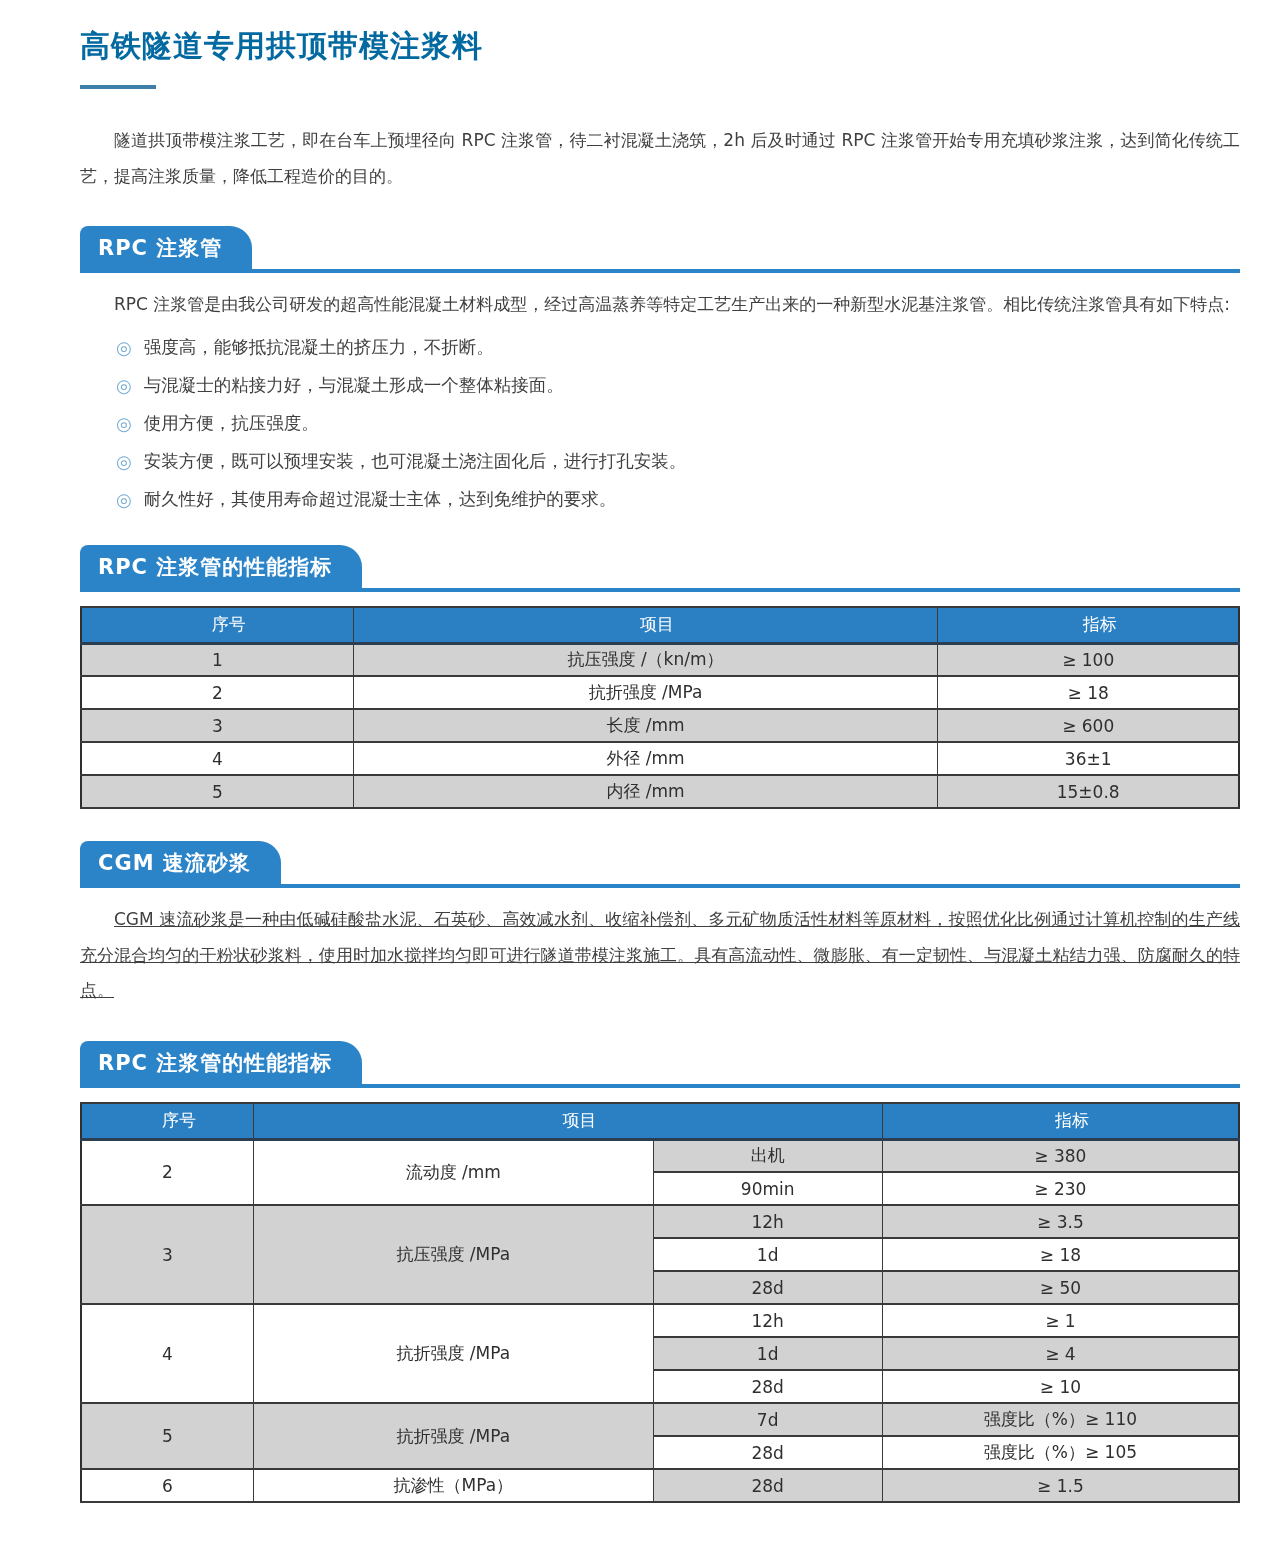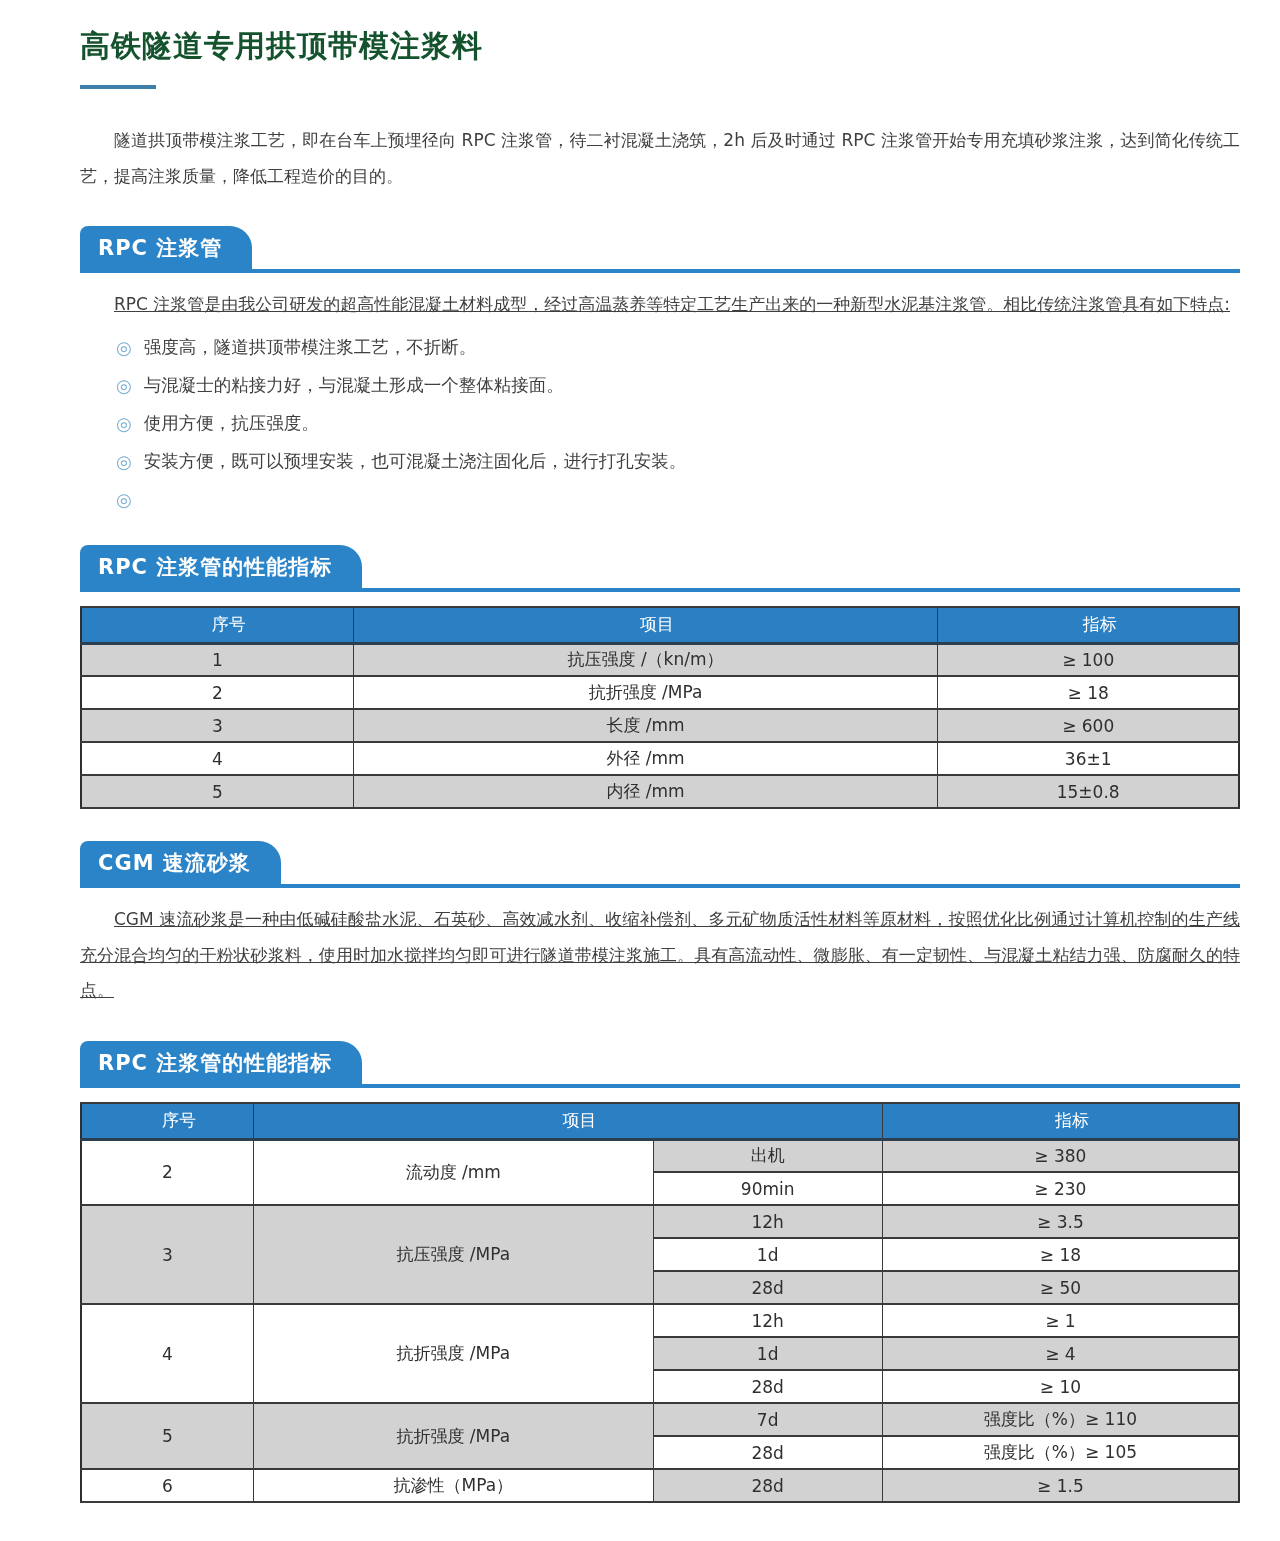--- a/index.html
+++ b/index.html
@@ -7,21 +7,21 @@
   body {
     width:1280px; height:1541px; overflow:hidden;
     font-family:"DejaVu Sans","Liberation Sans",sans-serif;
     color:#3f3f3f;
   }
   .page { width:1160px; margin:0 0 0 80px; }
 
   
   .doc-title {
     margin-top:26px;
-    font-size:30px; font-weight:700; color:#14532d; letter-spacing:1px;
+    font-size:30px; font-weight:700; color:#0369a1; letter-spacing:1px;
   }
   .title-underline {
     width:76px; height:4px; background:#3d7fa8; margin-top:18px;
   }
 
   
   .para {
     font-size:17px; line-height:2.1; color:#3f3f3f;
     text-align:justify; text-indent:2em;
   }
@@ -80,41 +80,42 @@
 <div class="page">
 
   <h1 class="doc-title">高铁隧道专用拱顶带模注浆料</h1>
   <div class="title-underline"></div>
 
   <p class="para intro">隧道拱顶带模注浆工艺，即在台车上预埋径向 RPC 注浆管，待二衬混凝土浇筑，2h 后及时通过 RPC 注浆管开始专用充填砂浆注浆，达到简化传统工艺，提高注浆质量，降低工程造价的目的。</p>
 
   <div class="badge-row">
     <span class="badge">RPC 注浆管</span>
   </div>
-  <p class="para" style="margin-top:14px;text-decoration:underline;">RPC 注浆管是由我公司研发的超高性能混凝土材料成型，经过高温蒸养等特定工艺生产出来的一种新型水泥基注浆管。相比传统注浆管具有如下特点:</p>
+  <p class="para" style="margin-top:14px;">RPC 注浆管是由我公司研发的超高性能混凝土材料成型，经过高温蒸养等特定工艺生产出来的一种新型水泥基注浆管。相比传统注浆管具有如下特点:</p>
 
   <ul class="bullets">
     <li>
       <span class="bullet-icon">◎</span>
-      <span>强度高，隧道拱顶带模注浆工艺，不折断。</span>
+      <span>强度高，能够抵抗混凝土的挤压力，不折断。</span>
     </li>
     <li>
       <span class="bullet-icon">◎</span>
       <span>与混凝士的粘接力好，与混凝土形成一个整体粘接面。</span>
     </li>
     <li>
       <span class="bullet-icon">◎</span>
       <span>使用方便，抗压强度。</span>
     </li>
     <li>
       <span class="bullet-icon">◎</span>
       <span>安装方便，既可以预埋安装，也可混凝土浇注固化后，进行打孔安装。</span>
     </li>
     <li>
       <span class="bullet-icon">◎</span>
+      <span>耐久性好，其使用寿命超过混凝士主体，达到免维护的要求。</span>
     </li>
   </ul>
 
   <div class="badge-row">
     <span class="badge">RPC 注浆管的性能指标</span>
   </div>
 
   <table>
     <colgroup>
         <col style="width:23.5%">

